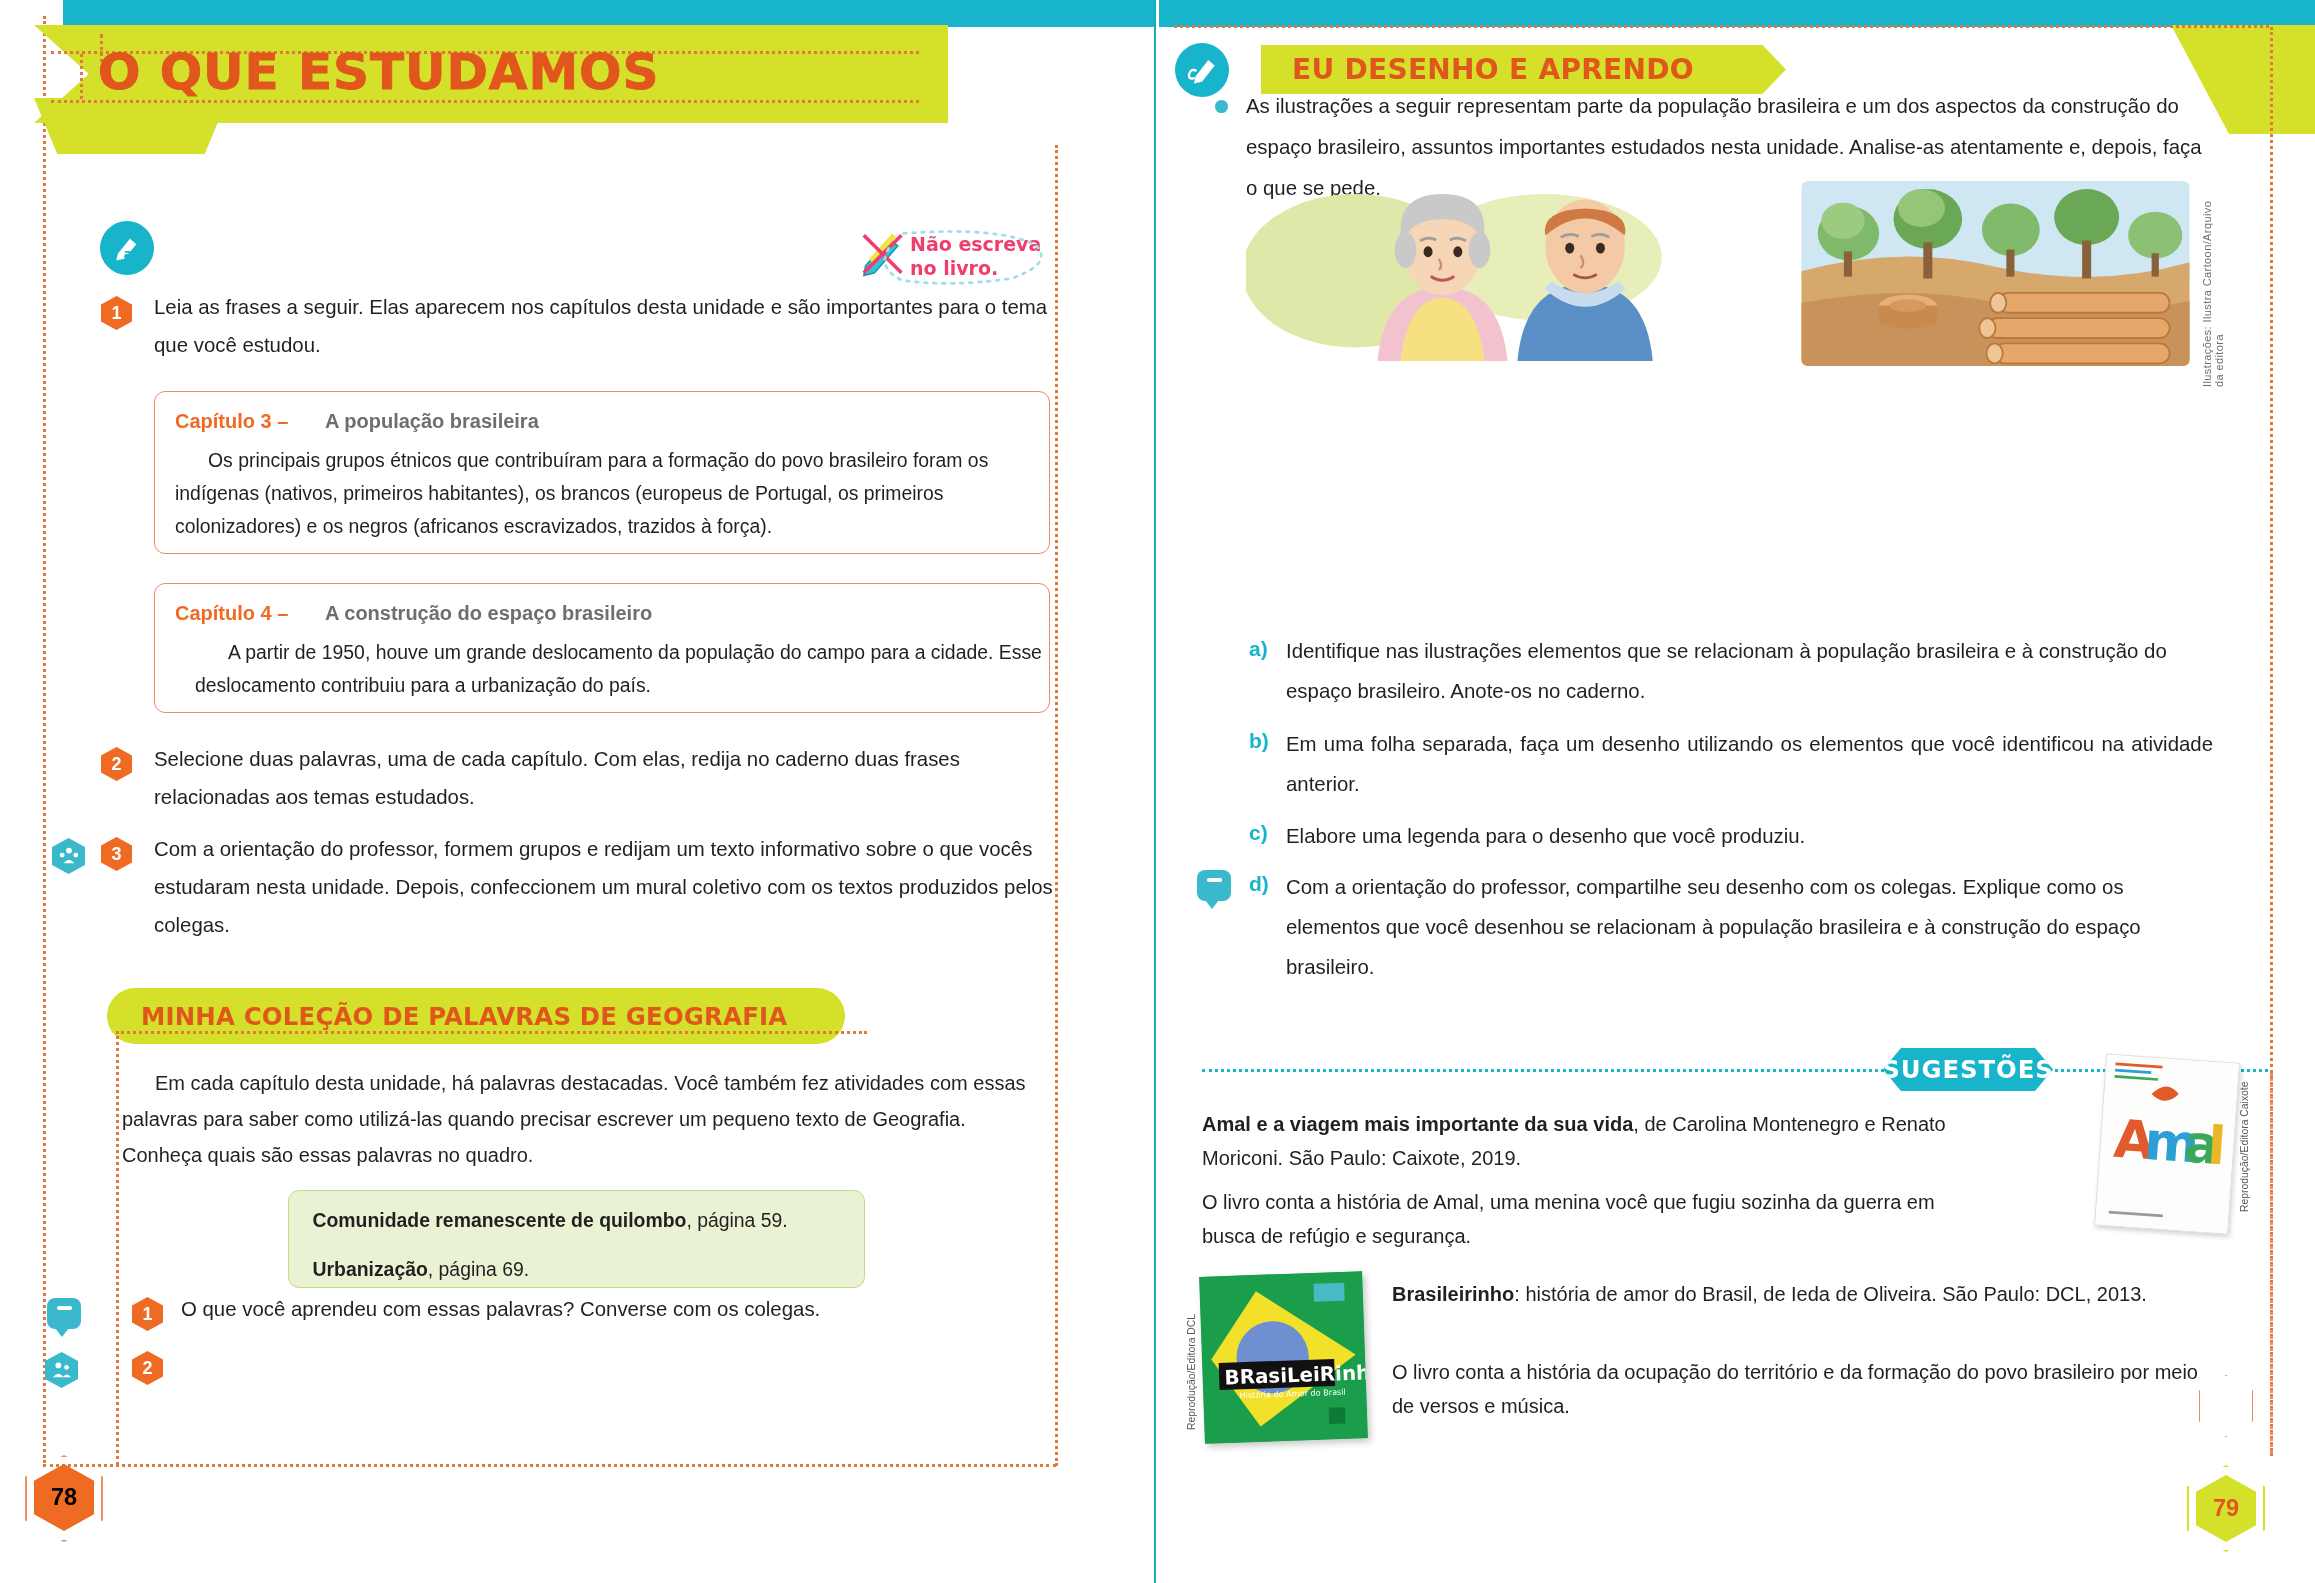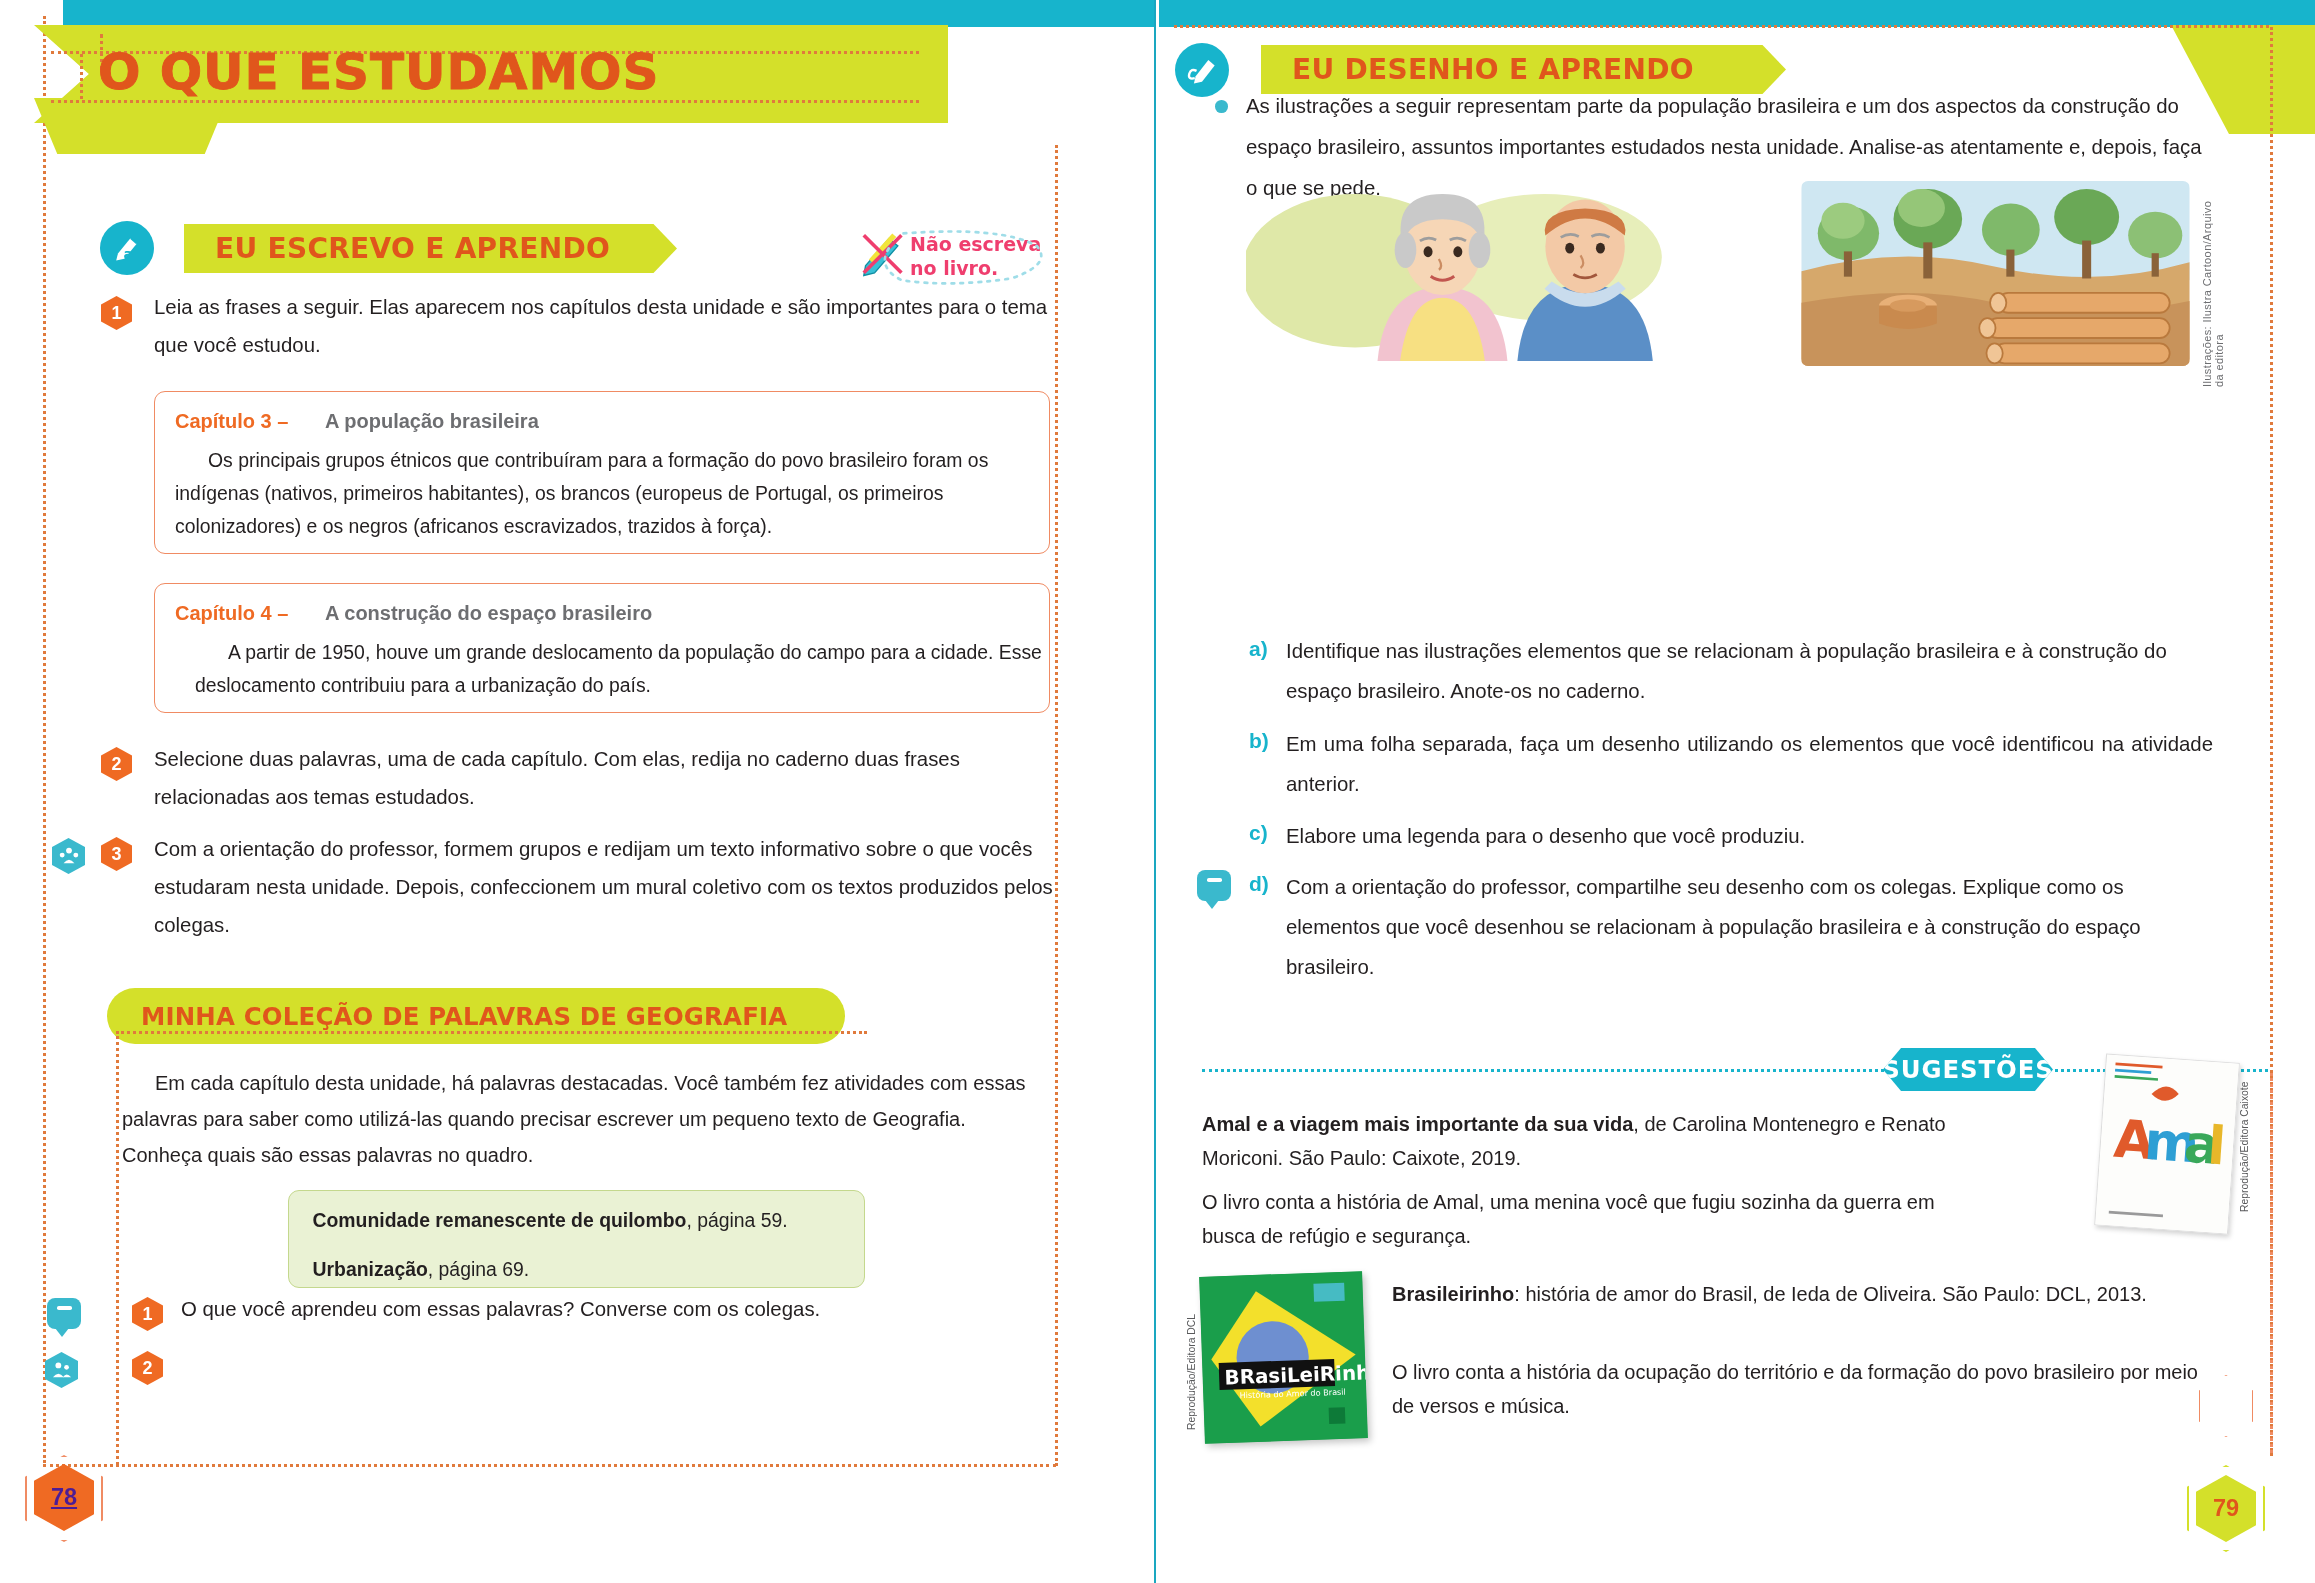--- a/index.html
+++ b/index.html
@@ -141,21 +141,21 @@
   .gbox p { position:absolute; font-size: 19.4px; line-height: 33px; color:#231f20; }
   .gbox b { font-weight: bold; }
 
   
   .pagenum {
     position: absolute; width: 60px; height: 67px;
     clip-path: polygon(50% 0, 100% 25%, 100% 75%, 50% 100%, 0 75%, 0 25%);
     display:flex; align-items:center; justify-content:center;
     font-size: 23.5px; font-weight: bold;
   }
-  .pagenum.left { background: #ef6a23; color: #4c1d95; text-decoration: underline; }
+  .pagenum.left { background: #ef6a23; color: #000000; }
   .pagenum.right { background: #d4e02a; color: #e0561c; }
   .hex-outline {
     position:absolute; width: 78px; height: 87px;
     border: 2.7px solid #f08b63;
     clip-path: polygon(50% 0, 100% 25%, 100% 75%, 50% 100%, 0 75%, 0 25%);
     background: transparent;
   }
 
   
   .noescreva { position:absolute; }
@@ -234,23 +234,20 @@
     <div class="dot-line-v" style="left:100px; top:34px; height:36px;"></div>
     <div class="dot-line-v" style="left:80px; top:54px; height:45px;"></div>
     <h1 class="title-text">O QUE ESTUDAMOS</h1>
 
     <div class="sec-icon" style="left:100px; top:221px;">
       <svg width="36" height="36" viewBox="0 0 40 40" aria-hidden="true" style="font-size:30px">
         <path d="M10 26 L24 9 L31 15 L17 32 L8 34 Z" fill="#ffffff"></path>
         <path d="M24 9 L31 15" stroke="#17b4cc" stroke-width="2"></path>
         <text x="16" y="32" font-size="16" fill="#17b4cc" font-family="DejaVu Sans, sans-serif" font-weight="bold">a</text>
       </svg>
-    </div>
-    <div class="sec-flag" style="left:140px; top:224px; width:493px;">
-      <span>EU ESCREVO E APRENDO</span>
     </div>
 
     <div class="noescreva" style="left:858px; top:228px; width:199px; height:63px;">
       <svg width="51" height="52" viewBox="0 0 56 58" aria-hidden="true">
         <path d="M8 42 L34 12 L44 20 L18 50 L6 53 Z" fill="#38c0d6" stroke="#0f8ea3" stroke-width="1.5"></path>
         <path d="M14 37 L40 8" stroke="#f2e53b" stroke-width="6"></path>
         <path d="M6 8 L48 50" stroke="#ef3e6e" stroke-width="4"></path>
         <path d="M48 8 L6 50" stroke="#ef3e6e" stroke-width="4"></path>
       </svg>
       <div class="txt">

